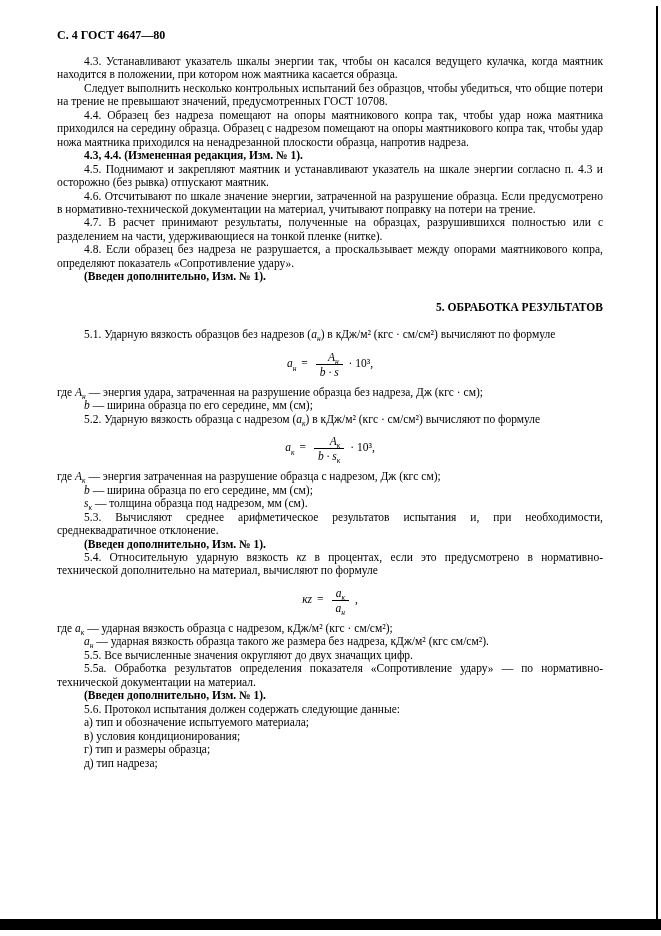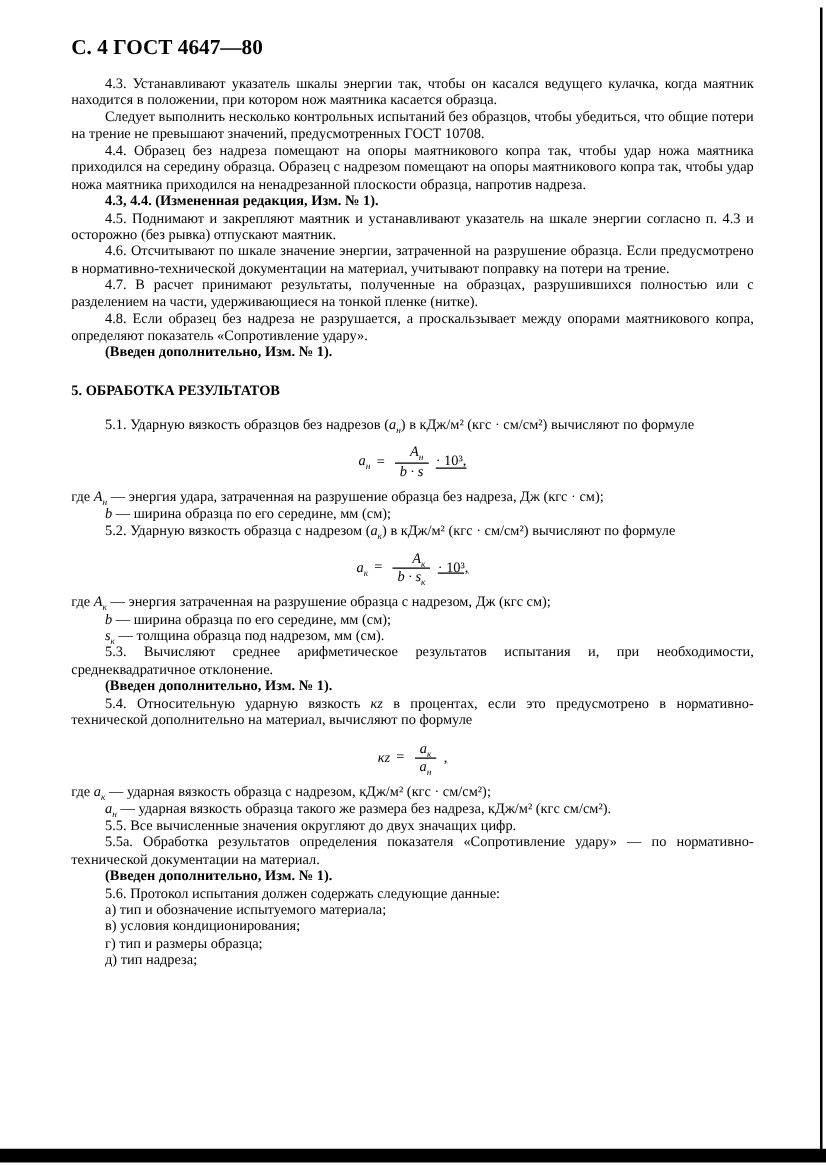--- a/index.html
+++ b/index.html
@@ -12,47 +12,47 @@
     overflow:hidden;
   }
   .content {
     padding:28px 58px 0 57px;
     font-size:11.5px;
     line-height:1.17;
     text-align:justify;
   }
   .header {
     font-weight:bold;
-    font-size:17px;
+    font-size:12px;
     margin-bottom:13px;
     text-align:left;
   }
   p.para { margin:0; text-indent:27px; }
   p.bold { font-weight:bold; }
   h2.sec {
-    text-align:left;
+    text-align:right;
     font-weight:bold;
     font-size:11.5px;
     margin:17px 0 14px 0;
   }
   .formula {
     text-align:center;
     margin:9px 0 8px 0;
     font-size:11.5px;
     text-indent:0;
   }
   .frac { display:inline-block; vertical-align:middle; text-align:right; margin:0 3px; line-height:1.05; }
   .frac .num { display:block; border-bottom:1px solid #000; padding:0 4px 1px 4px; }
   .frac .den { display:block; padding:1px 4px 0 4px; }
   .eq { margin:0 5px; }
   i.var { font-style:italic; }
   sub.vsub { font-size:7.5px; font-style:italic; line-height:0; }
   .defline { margin:0; }
   .defline.indent { padding-left:27px; }
-  .mult { font-style:normal;text-decoration:underline; }
+  .mult { font-style:normal; }
   .edge-bottom {
     position:absolute; left:0; width:661px; bottom:6px; height:11px; background:#000;
   }
   .edge-right {
     position:absolute; right:3px; top:6px; bottom:8px; width:2px; background:#000;
   }
 </style>
 </head>
 <body>
 

